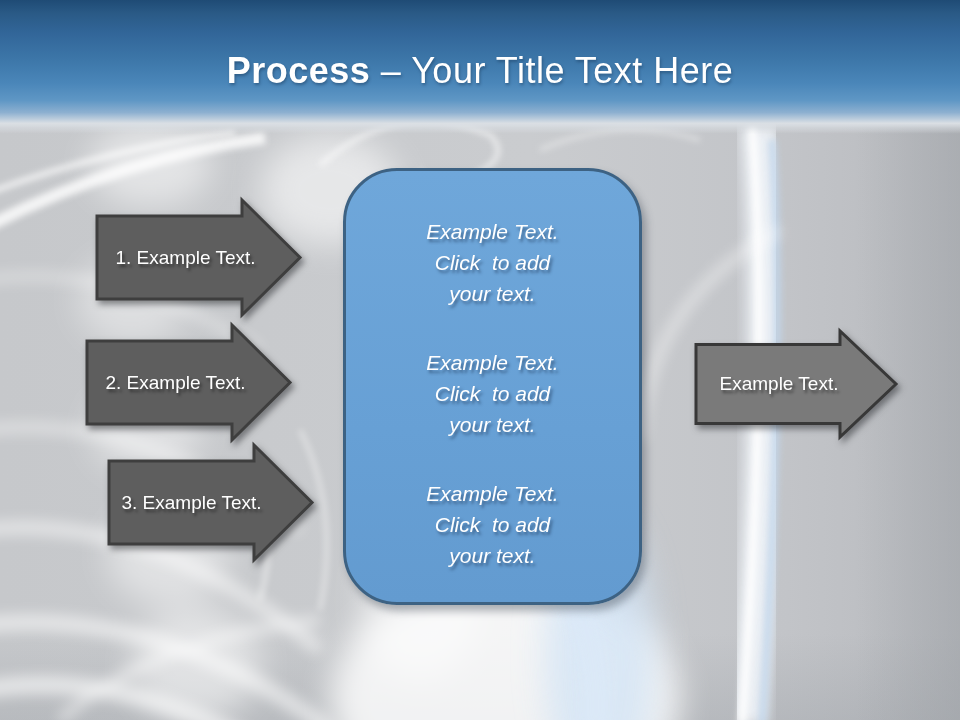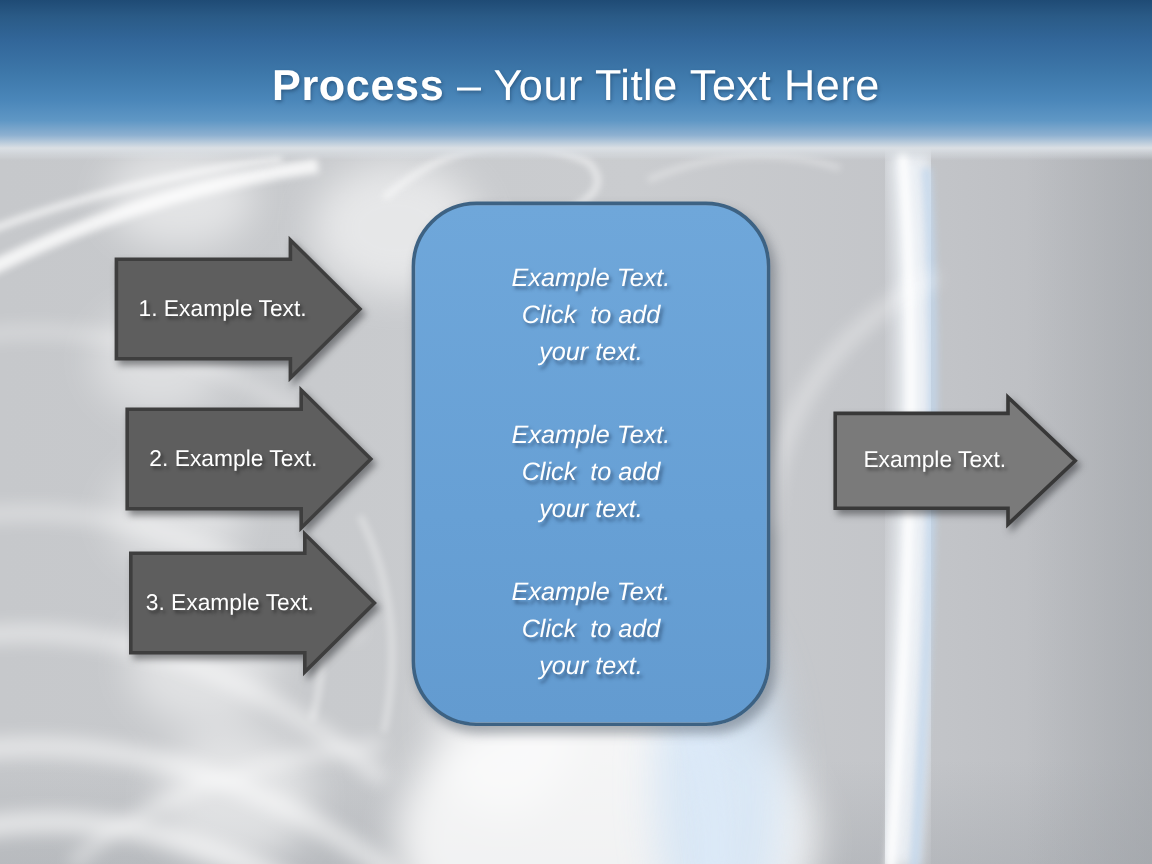--- a/index.html
+++ b/index.html
@@ -27,21 +27,21 @@
 
   
   .arrow{position:absolute;text-align:center;}
   .arrow svg{display:block;overflow:visible;
     filter:drop-shadow(3px 4px 3px rgba(35,38,42,.50));}
   .arrow-label{position:absolute;inset:0;display:flex;align-items:center;
     justify-content:center;color:#fff;font-size:19px;
     text-shadow:2px 3px 3px rgba(0,0,0,.45);white-space:pre;}
   .arrow-left .arrow-label{padding-right:26px;}
   .a1{left:97px;top:200px;width:203px;height:115px;}
-  .a2{left:106px;top:325px;width:203px;height:115px;}
+  .a2{left:87px;top:325px;width:203px;height:115px;}
   .a3{left:97px;top:445px;width:203px;height:115px;padding-left:12px;}
   .a-right{left:696px;top:331px;width:200px;height:106px;}
   .a-right .arrow-label{padding-right:34px;}
 
   
   .center-box{position:absolute;left:343px;top:168px;width:299px;height:437px;
     box-sizing:border-box;border:3px solid #3d6283;border-radius:54px;
     background:linear-gradient(180deg,#6fa7da 0%,#67a0d5 60%,#639bd0 100%);
     box-shadow:4px 6px 9px rgba(55,65,78,.40);
     padding-top:45px;}

